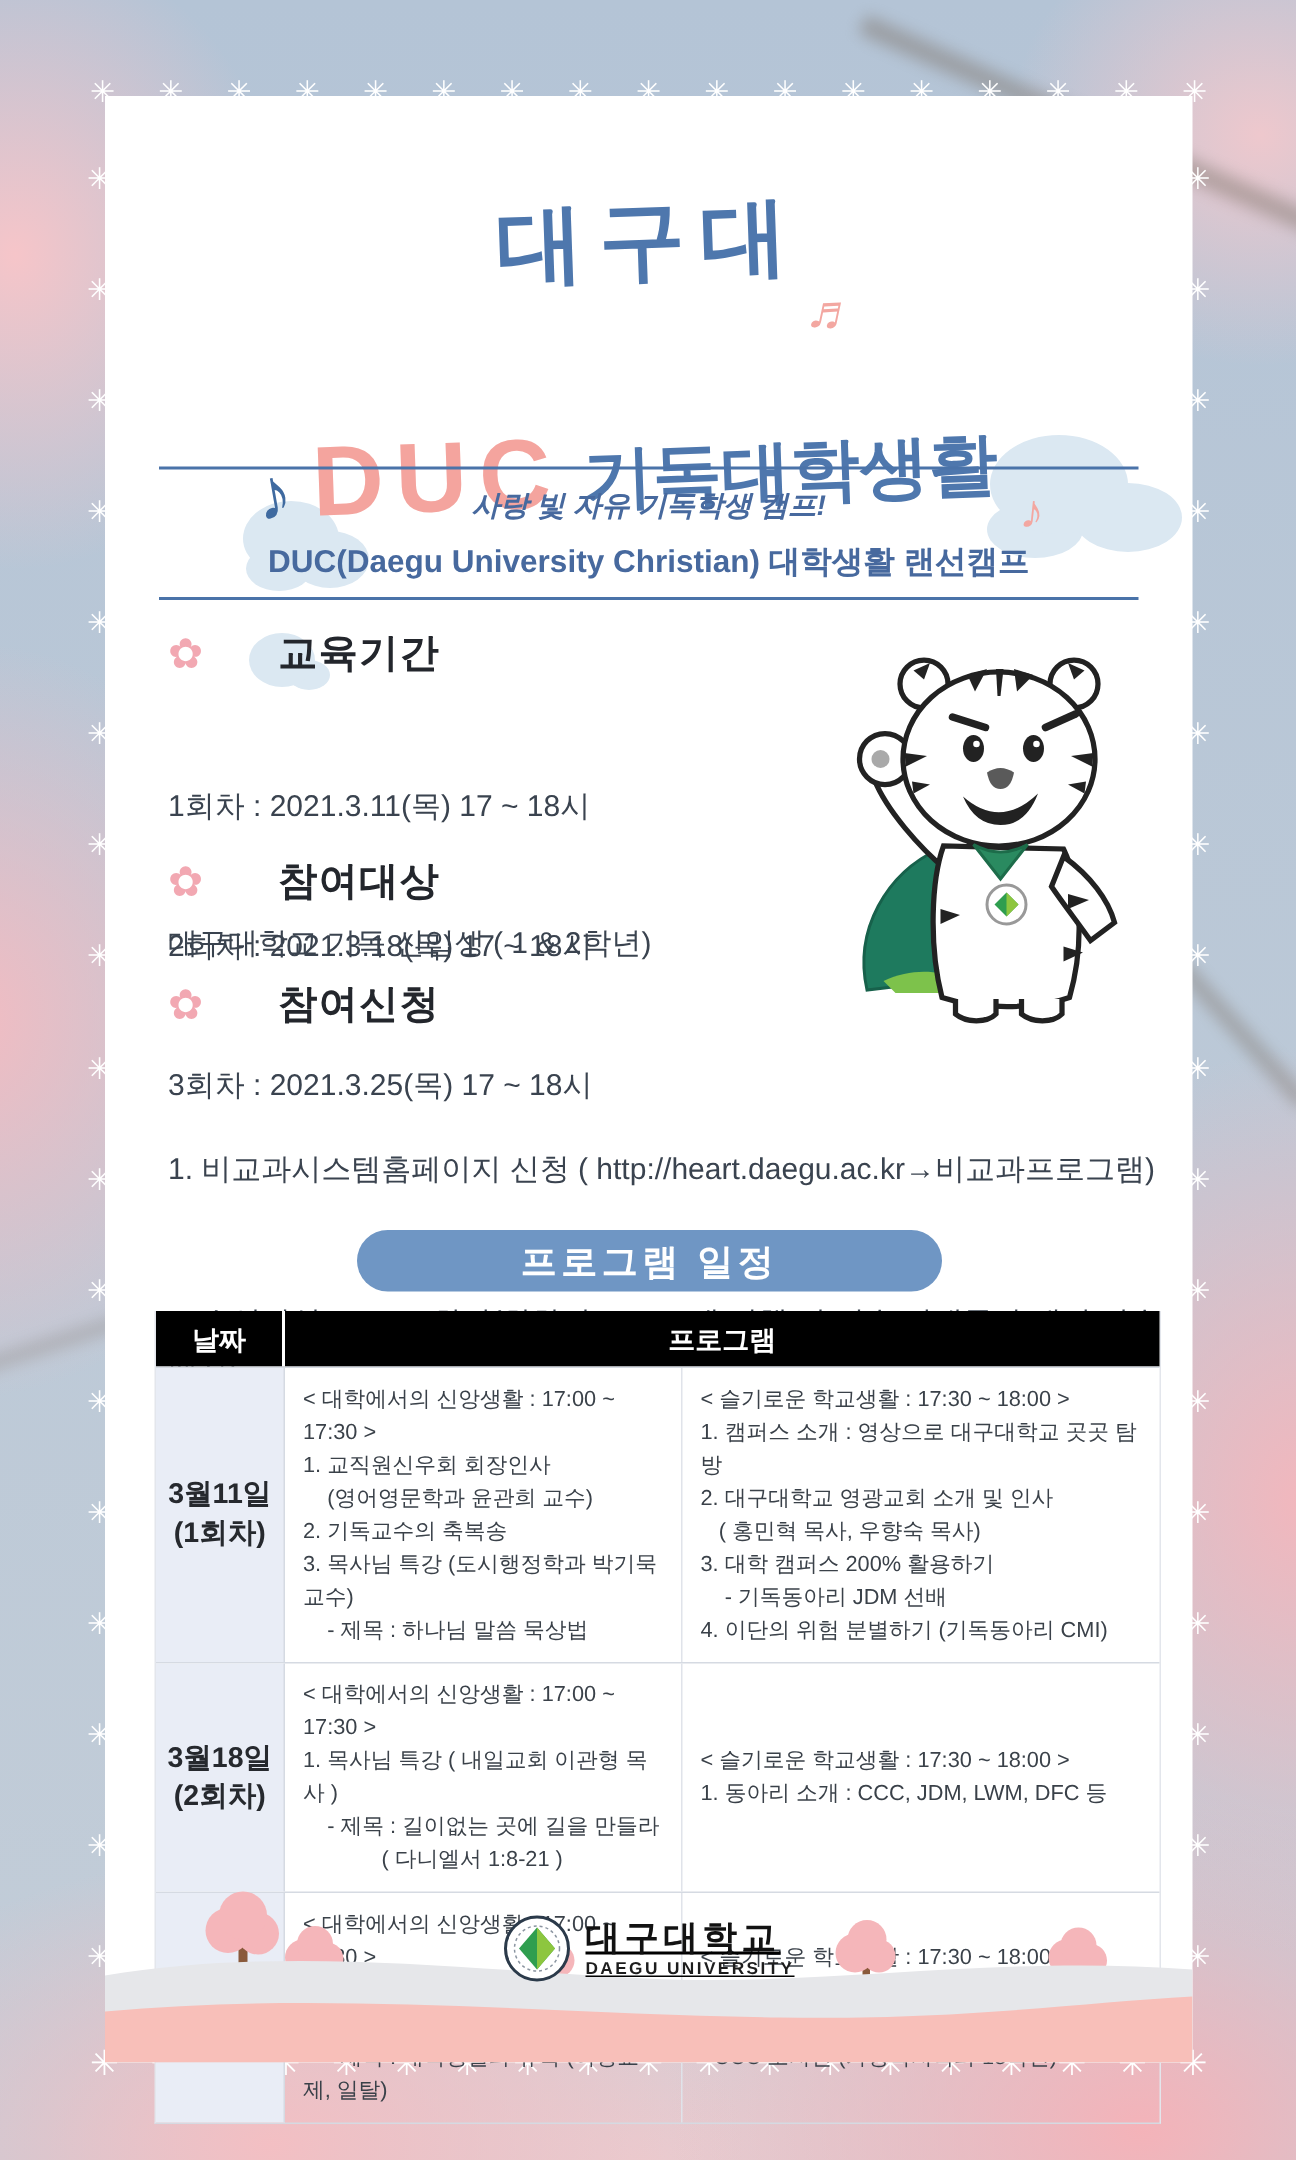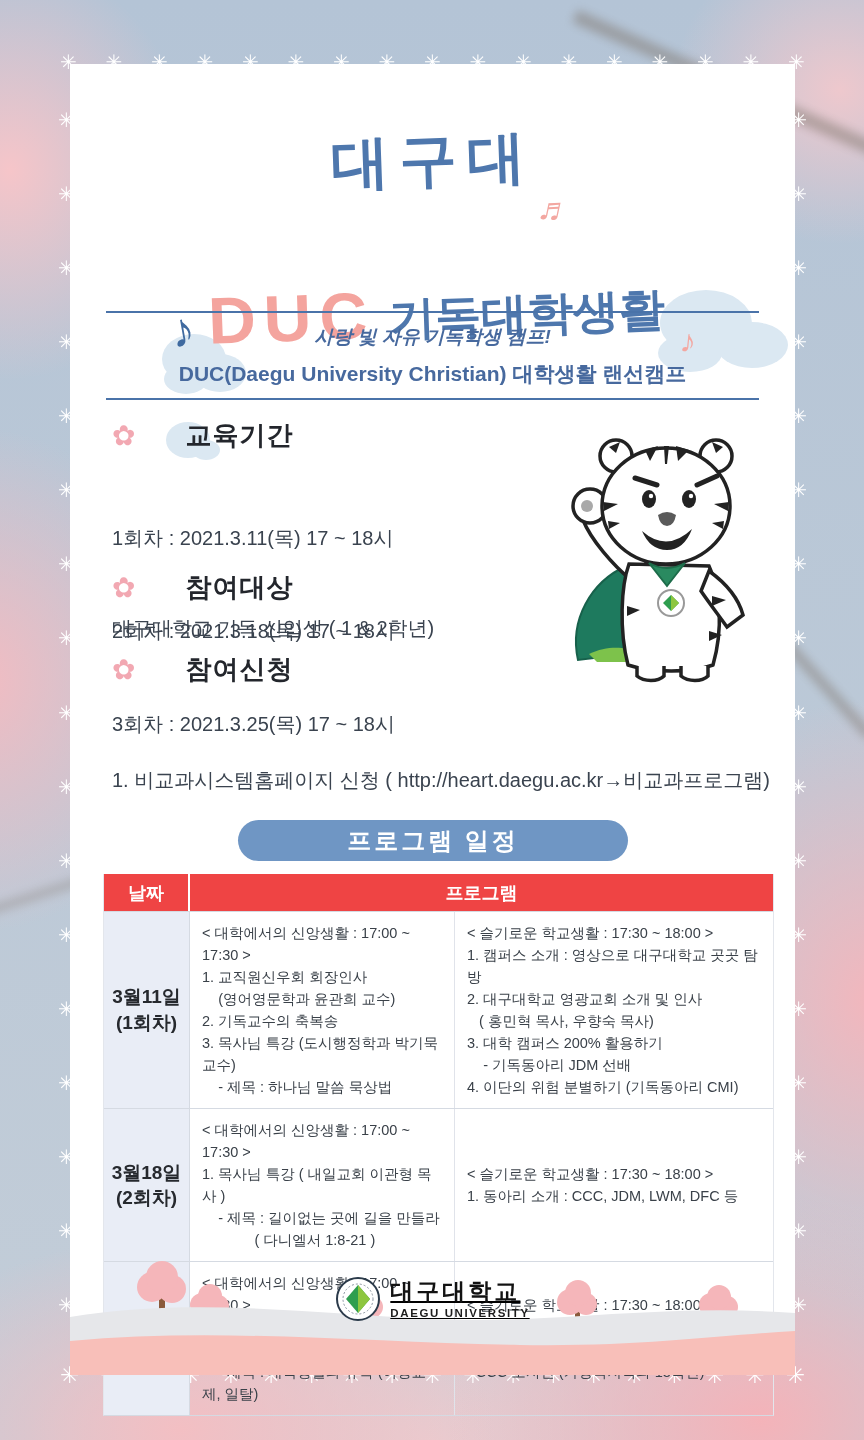--- a/index.html
+++ b/index.html
@@ -68,21 +68,21 @@
   .sec-apply .sec-items{line-height:34px;}
 
   .tiger{position:absolute;right:14px;top:350px;width:250px;height:270px;}
 
   .pill{position:absolute;left:168px;top:756px;width:390px;height:41px;border-radius:21px;
         background:#6f96c4;color:#fff;font-size:24px;font-weight:700;letter-spacing:3px;
         display:flex;align-items:center;justify-content:center;}
 
   .sched{position:absolute;left:33px;top:810px;width:669px;border-bottom:1px solid #d5dae2;
          border-left:1px solid #e3e6ec;border-right:1px solid #e3e6ec;}
-  .sched-header{display:grid;grid-template-columns:86px 1fr;background:#ef4444;color:#fff;
+  .sched-header{display:grid;grid-template-columns:86px 1fr;background:#000000;color:#fff;
                 height:37px;align-items:center;text-align:center;font-size:18px;font-weight:700;}
   .sched-header .hdate{border-right:2px solid #fff;height:100%;display:flex;
                        align-items:center;justify-content:center;}
   .trow{display:grid;grid-template-columns:86px 265px 1fr;border-top:1px solid #d5dae2;}
   .trow:first-of-type{border-top:none;}
   .tdate{background:#e9edf6;display:flex;flex-direction:column;align-items:center;
          justify-content:center;font-size:19px;font-weight:600;color:#26292e;line-height:1.35;
          border-right:1px solid #d5dae2;text-align:center;}
   .tcell{padding:10px 10px 10px 12px;font-size:14.5px;color:#3a4149;line-height:1.52;
          display:flex;flex-direction:column;justify-content:center;}

